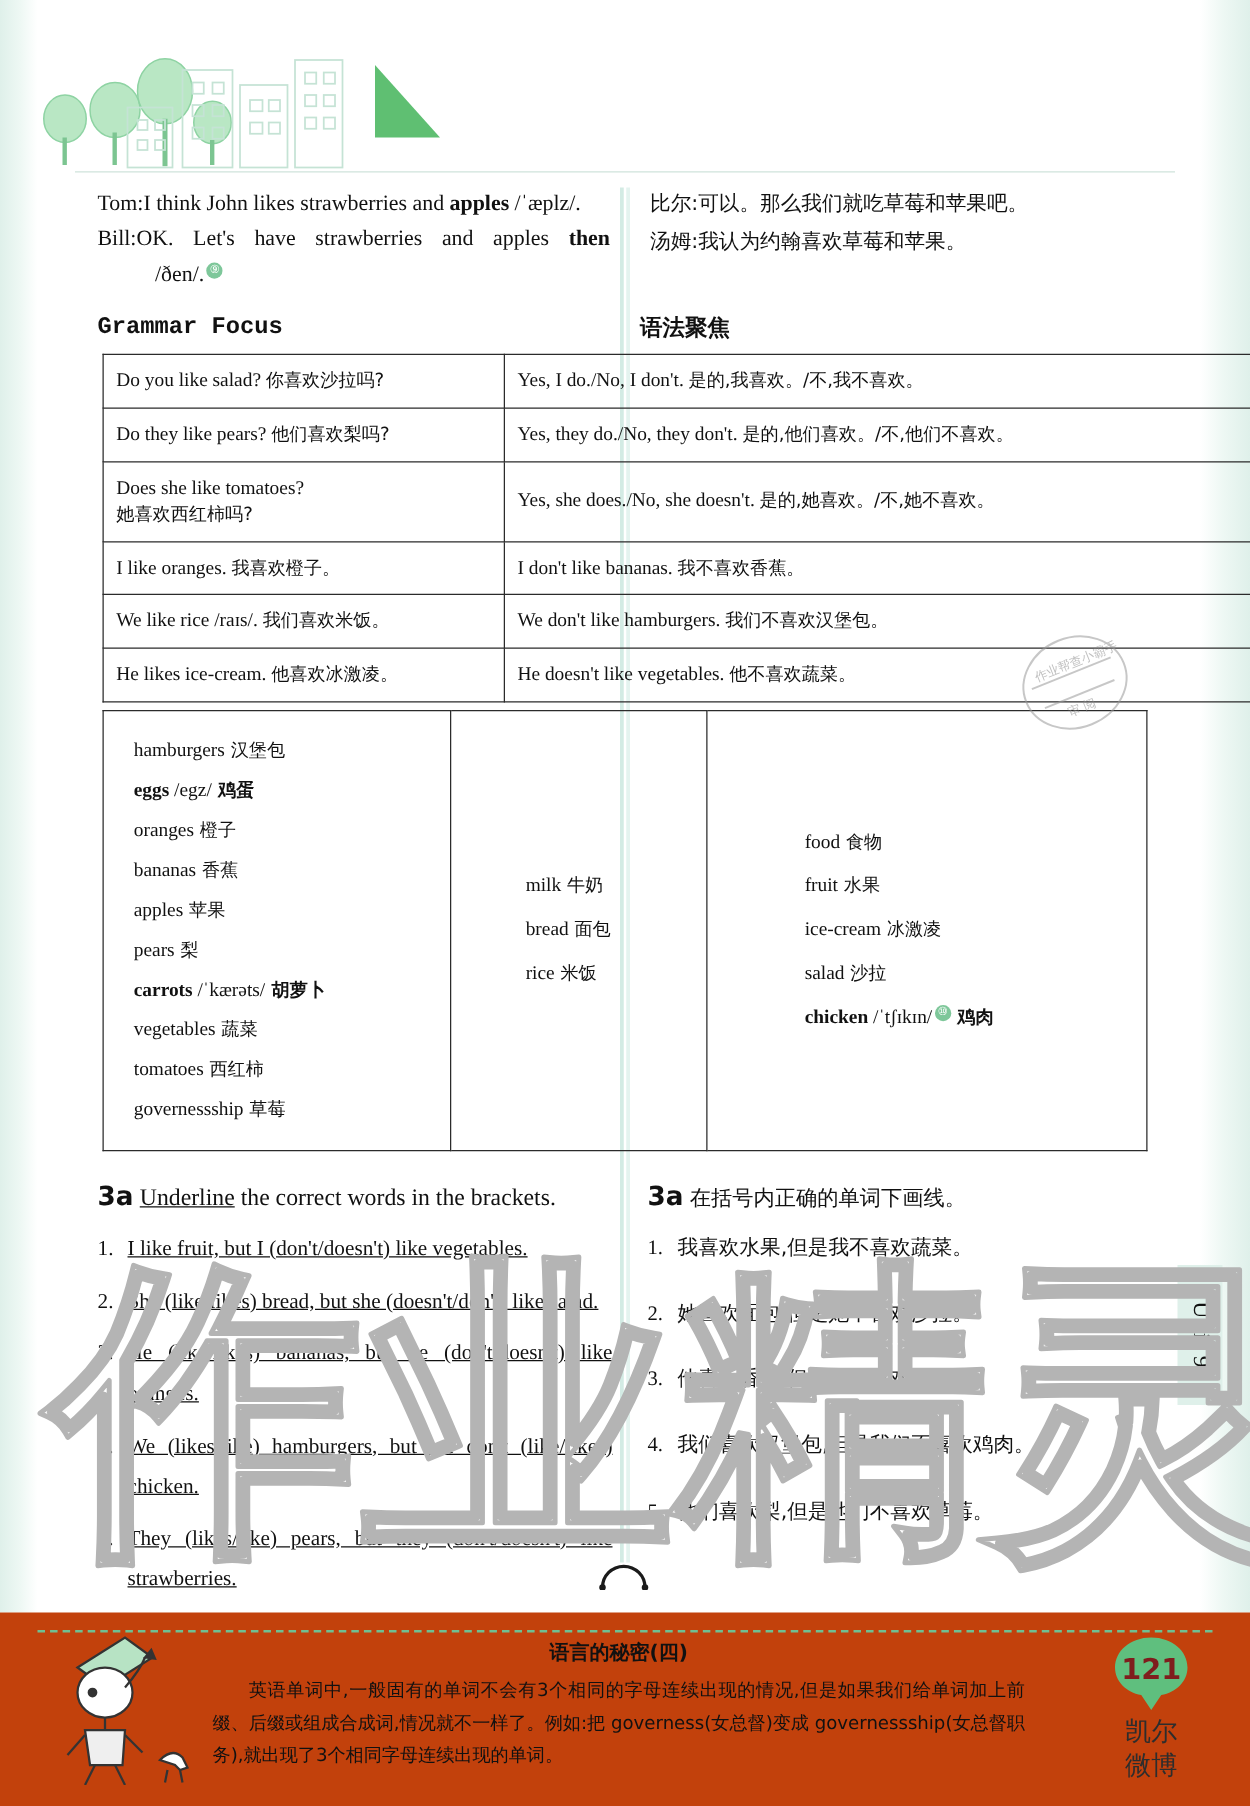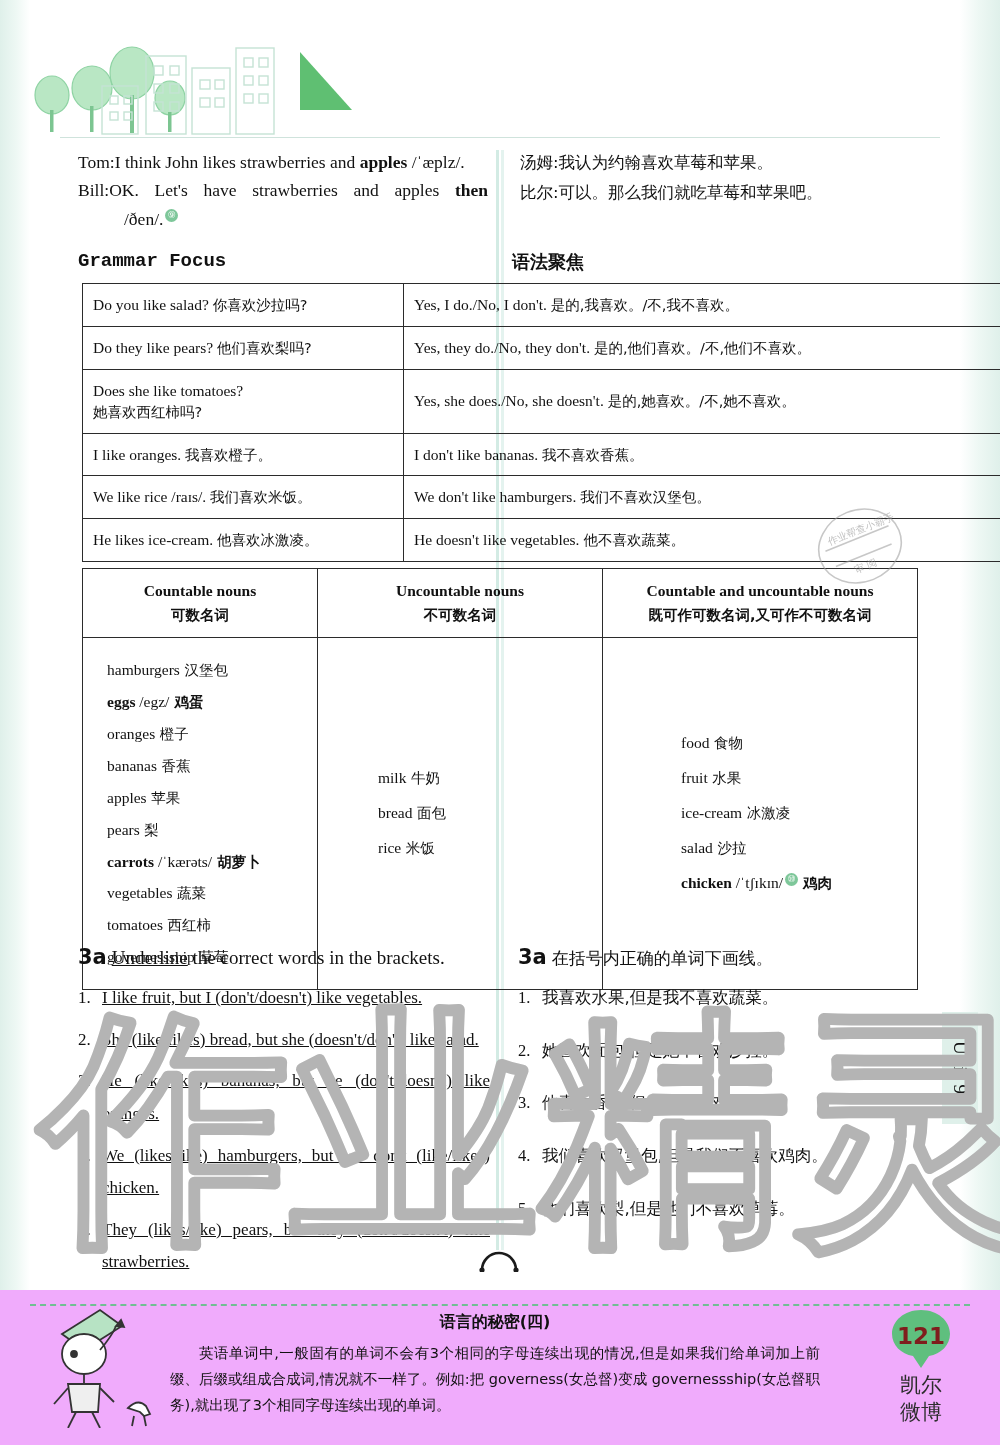--- a/index.html
+++ b/index.html
@@ -227,21 +227,21 @@
     position: absolute;
     left: 478px; top: 1246px;
     width: 42px; height: 26px;
   }
 
   
   .footer {
     position: absolute;
     left: 0; top: 1290px;
     width: 1000px; height: 155px;
-    background: #f0abfc;
+    background: #c2410c;
   }
   .footer-dash {
     position: absolute;
     left: 30px; top: 14px;
     width: 940px; height: 0;
     border-top: 2px dashed #6fbf92;
   }
   .footer-inner {
     position: absolute;
     left: 170px; top: 22px;
@@ -366,22 +366,22 @@
     </div>
     <div class="line justified">
       <span class="speaker">Bill:</span><span>OK. Let's have strawberries and apples </span><b class="hl">then</b>
     </div>
     <div class="line indent">
       <span>/ðen/.</span><sup class="marker">⑨</sup>
     </div>
   </div>
 
   <div class="dialog zh">
+    <div class="line">比尔:可以。那么我们就吃草莓和苹果吧。</div>
     <div class="line">汤姆:我认为约翰喜欢草莓和苹果。</div>
-    <div class="line">比尔:可以。那么我们就吃草莓和苹果吧。</div>
   </div>
 
   <div class="section-title en">Grammar Focus</div>
   <div class="section-title zh">语法聚焦</div>
 
   <table class="grammar">
     <tbody>
       <tr>
         <td class="c1">
           <span>Do you like salad?</span>
@@ -440,34 +440,20 @@
         <td>
           <span>He doesn't like vegetables.</span>
           <span class="zh-t">他不喜欢蔬菜。</span>
         </td>
       </tr>
     </tbody>
   </table>
 
   <table class="nouns">
     <tbody>
-      <tr>
-        <td class="head" style="width:222px">
-          <div>Countable nouns</div>
-          <div class="zh-t">可数名词</div>
-        </td>
-        <td class="head" style="width:272px">
-          <div>Uncountable nouns</div>
-          <div class="zh-t">不可数名词</div>
-        </td>
-        <td class="head">
-          <div>Countable and uncountable nouns</div>
-          <div class="zh-t">既可作可数名词,又可作不可数名词</div>
-        </td>
-      </tr>
       <tr>
         <td class="body">
           <div id="list-countable">
               <div class="noun-item"><span>hamburgers</span><span class="zh-t"> 汉堡包</span></div>
               <div class="noun-item"><b>eggs</b><span> /egz/</span><span class="zh-t" style="font-weight: bold;"> 鸡蛋</span></div>
               <div class="noun-item"><span>oranges</span><span class="zh-t"> 橙子</span></div>
               <div class="noun-item"><span>bananas</span><span class="zh-t"> 香蕉</span></div>
               <div class="noun-item"><span>apples</span><span class="zh-t"> 苹果</span></div>
               <div class="noun-item"><span>pears</span><span class="zh-t"> 梨</span></div>
               <div class="noun-item"><b>carrots</b><span> /ˈkærəts/</span><span class="zh-t" style="font-weight: bold;"> 胡萝卜</span></div>

